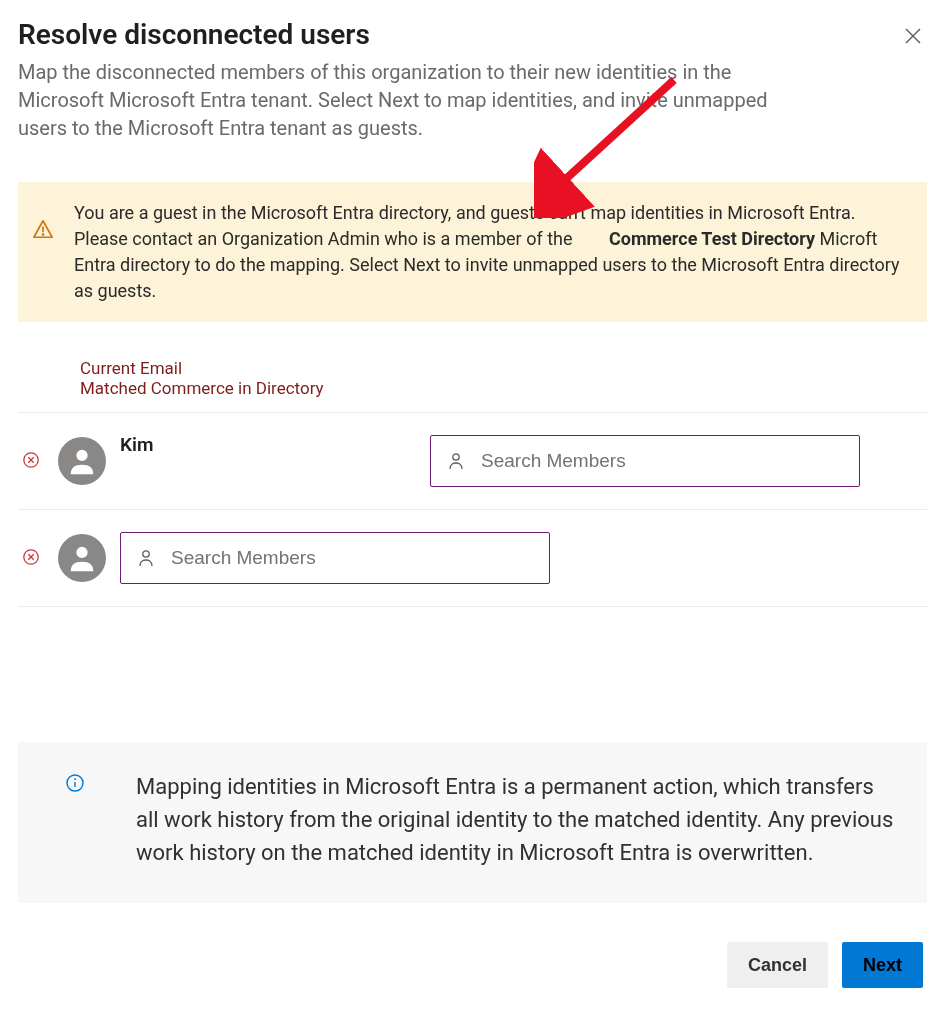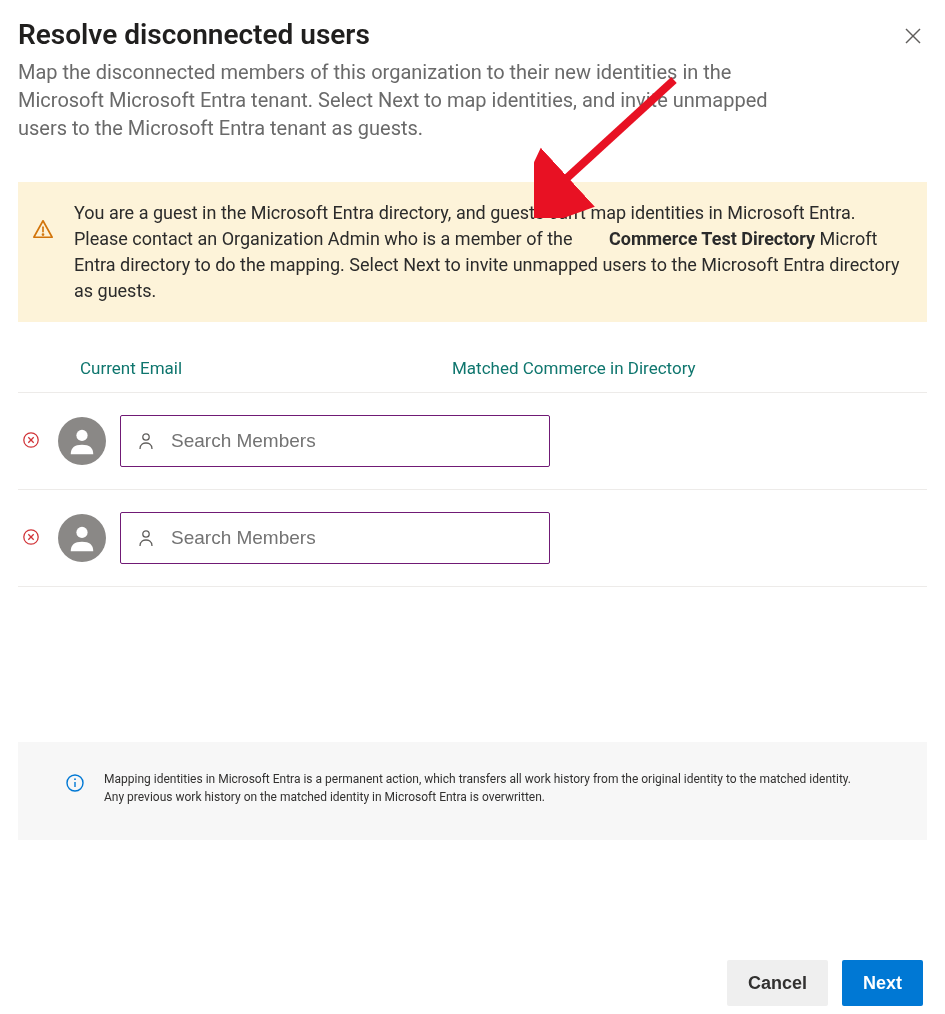--- a/index.html
+++ b/index.html
@@ -69,22 +69,23 @@
       position: relative;
     }
     
     .list-region::-webkit-scrollbar { width: 18px; }
     .list-region::-webkit-scrollbar-track { background: #f3f2f1; }
     .list-region::-webkit-scrollbar-thumb { background: #c8c6c4; }
     .list-region::-webkit-scrollbar-button { background: #f3f2f1; height: 16px; }
     .list-header {
       padding: 6px 0 14px 62px;
       font-size: 17px;
-      color: #0f766e;
-      display: flex;
+      color: #7f1d1d;
+      display: flex;
+      flex-direction: column;
     }
     .col-email { width: 372px; }
     .col-matched { flex: 1; }
     .user-row {
       display: flex;
       align-items: center;
       padding: 22px 0;
       border-top: 1px solid #edebe9;
     }
     .remove-icon {
@@ -146,44 +147,45 @@
       display: flex;
       align-items: flex-start;
       gap: 20px;
       background: #f7f7f7;
       padding: 28px 26px 34px 48px;
       margin-top: 50px;
     }
     .info-icon { color: #0078d4; flex: 0 0 auto; margin-top: 4px; }
     .info-icon svg { width: 18px; height: 18px; display: block; }
     .info-text {
-      font-size: 12px;
+      font-size: 22px;
       line-height: 1.5;
       color: #323130;
       max-width: 760px;
+      margin-left: 32px;
     }
     .footer {
       position: absolute;
-      bottom: 8px;
+      bottom: 26px;
       right: 22px;
       display: flex;
       gap: 14px;
     }
     .btn {
       min-width: 80px;
       height: 46px;
       padding: 0 20px;
       border: 1px solid transparent;
       font-size: 18px;
       font-weight: 600;
       cursor: pointer;
       border-radius: 2px;
     }
     .btn-default { background: #efefef; color: #323130; }
-    .btn-primary { background: #0078d4; color: #ffffff; }
+    .btn-primary { background: #0078d4; color: #000000; }
     .arrow-annotation {
       position: absolute;
       left: 534px;
       top: 68px;
       pointer-events: none;
     }
   </style>
 </head>
 <body>
 
@@ -224,20 +226,21 @@
         <line x1="7" y1="7" x2="13" y2="13"></line>
         <line x1="13" y1="7" x2="7" y2="13"></line>
       </svg>
     </span>
     <span class="avatar">
       <svg viewBox="0 0 32 32">
         <circle cx="16" cy="10" r="6"></circle>
         <path d="M4 30 Q4 20 16 20 Q28 20 28 30 Z"></path>
       </svg>
     </span>
+    <div class="user-name">Kim</div>
     <div class="search-wrap">
       <span class="person-icon">
         <svg viewBox="0 0 16 18" fill="none" stroke="currentColor" stroke-width="1.3">
           <circle cx="8" cy="5" r="3.2"></circle>
           <path d="M2 17 C2 12 6 11 8 11 C10 11 14 12 14 17"></path>
         </svg>
       </span>
       <input class="search-input" placeholder="Search Members" style="">
     </div>
   </div>

